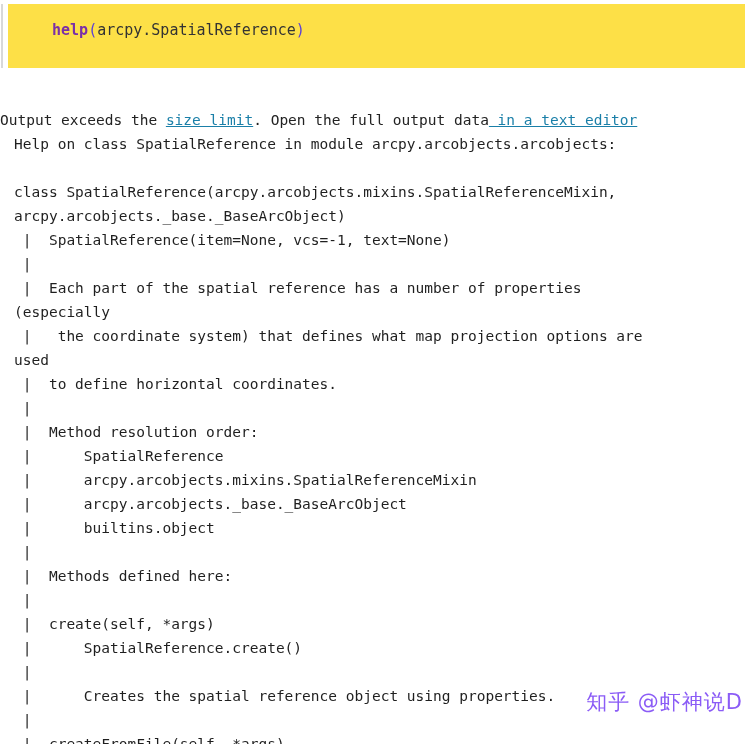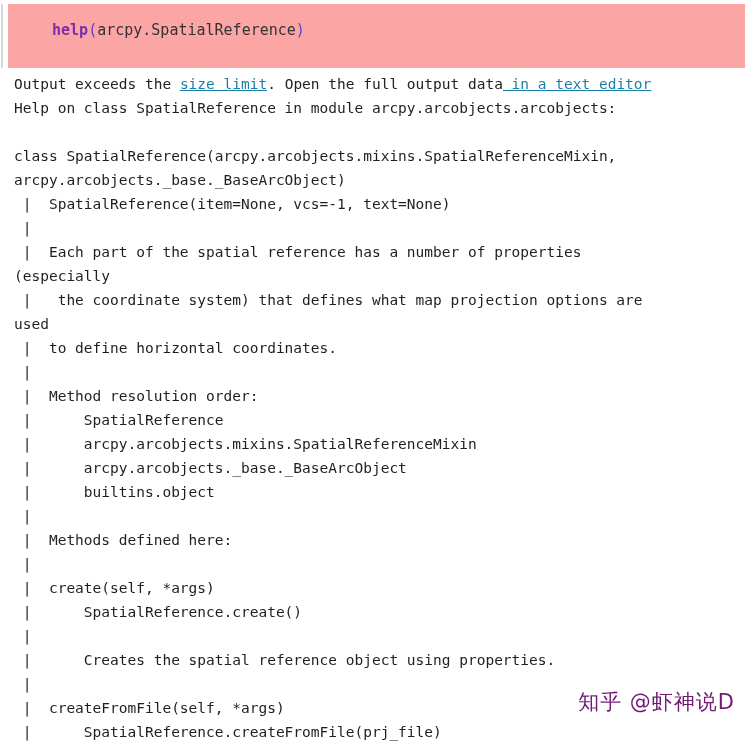--- a/index.html
+++ b/index.html
@@ -30,21 +30,21 @@
     height: 64px;
     background: #d8d8d8;
   }
 
   .code-cell {
     position: absolute;
     left: 8px;
     top: 4px;
     width: 737px;
     height: 64px;
-    background: #fca5a5;
+    background: #fde047;
     box-sizing: border-box;
   }
 
   .code-line {
     position: absolute;
     left: 44px;
     top: 16px;
     font-family: "DejaVu Sans Mono", "Liberation Mono", monospace;
     font-size: 15px;
     line-height: 20px;
@@ -116,47 +116,47 @@
     left: 0;
     top: 72px;
     width: 755px;
   }
 
   .size-limit-notice {
     font-family: "DejaVu Sans Mono", "Liberation Mono", monospace;
     font-size: 14.5px;
     line-height: 24px;
     color: #222222;
-    padding-left: 14px;
     white-space: pre;
+    margin-top: 36px;
   }
   .link {
     color: #1a7fa8;
     text-decoration: underline;
     cursor: pointer;
   }
 
   .output-text {
     font-family: "DejaVu Sans Mono", "Liberation Mono", monospace;
     font-size: 14.5px;
     line-height: 24px;
     color: #1f1f1f;
     padding-left: 14px;
     white-space: pre;
     margin: 0;
   }
 
   
   .watermark {
     position: absolute;
-    right: 20px;
+    right: 12px;
     bottom: 28px;
     font-family: "DejaVu Sans", sans-serif;
     font-size: 21px;
-    color: #701a75;
+    color: #8b5cf6;
     letter-spacing: 1px;
     user-select: none;
     pointer-events: none;
   }
 </style>
 </head>
 <body>
 
 <div id="notebook">
 

